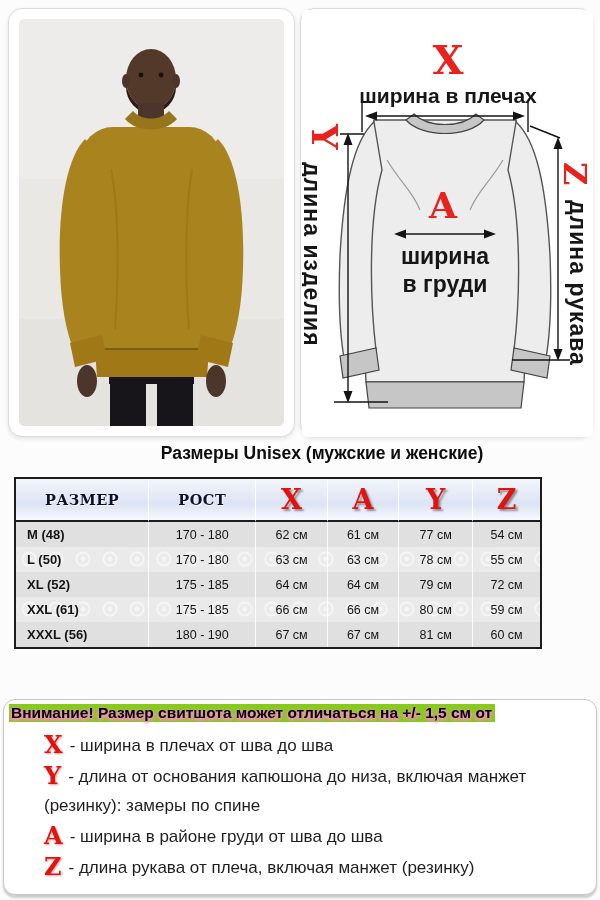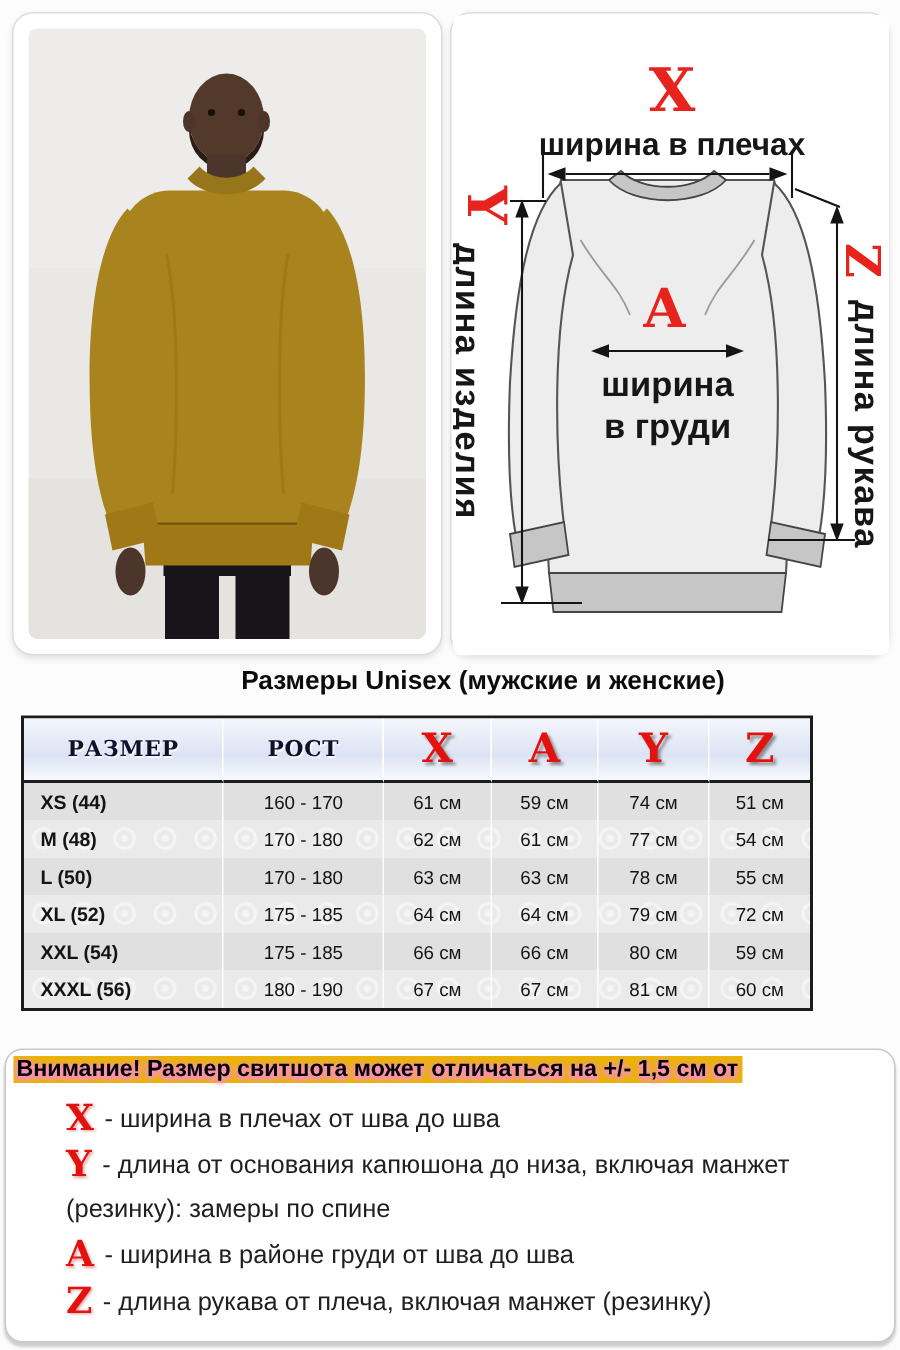--- a/index.html
+++ b/index.html
@@ -33,21 +33,21 @@
       background-color:#eaeaea;
       background-image:
         radial-gradient(circle 9px at 13px 12px, transparent 5px, rgba(255,255,255,.55) 6px, rgba(255,255,255,.55) 7px, transparent 8px),
         radial-gradient(circle 5px at 13px 12px, rgba(255,255,255,.5) 2px, transparent 3px);
       background-size:27px 25px; }
 
   .bottom-card { left:3px; top:699px; width:594px; height:196px; border-radius:12px;
                  border:1px solid #c8c8c8; box-shadow:0 3px 2px rgba(0,0,0,.18); }
   .warning { padding:3px 5px 0 5px; }
   .warning-line { line-height:19.5px; }
-  .warning-line span { font-weight:bold; font-size:15.5px; color:#000; background:#eab308;
+  .warning-line span { font-weight:bold; font-size:15.5px; color:#000; background:#84cc16;
                        padding:0 3px 1px 2px;
                        text-shadow:0 0 4px #ff8ccd, 1px 2px 3px #ff8ccd, -1px 2px 3px #ff8ccd; }
   .legend { padding:7px 20px 0 40px; }
   .legend-item { max-width:520px; font-size:17px; color:#1f1f1f; line-height:29px; margin-bottom:1px; }
   .legend-letter { font-family:"DejaVu Serif","Liberation Serif",serif; font-weight:bold; font-size:24px;
                    color:#e3120e; margin-right:7px; vertical-align:-2px;
                    text-shadow:1px 1px 2px rgba(190,60,60,.5); }
 
   .d-letter { font-family:"DejaVu Serif","Liberation Serif",serif; font-weight:bold; fill:#e8221c; }
   .d-label  { font-family:"Liberation Sans","DejaVu Sans",sans-serif; fill:#161616; font-weight:bold; }
@@ -153,28 +153,20 @@
           <th><span class="th-text">РАЗМЕР</span></th>
           <th><span class="th-text">РОСТ</span></th>
           <th><span class="th-letter">X</span></th>
           <th><span class="th-letter">A</span></th>
           <th><span class="th-letter">Y</span></th>
           <th><span class="th-letter">Z</span></th>
         </tr>
     </thead>
     <tbody>
         <tr>
-          <td>XS (44)</td>
-          <td>160 - 170</td>
-          <td>61 см</td>
-          <td>59 см</td>
-          <td>74 см</td>
-          <td>51 см</td>
-        </tr>
-        <tr>
           <td>M (48)</td>
           <td>170 - 180</td>
           <td>62 см</td>
           <td>61 см</td>
           <td>77 см</td>
           <td>54 см</td>
         </tr>
         <tr>
           <td>L (50)</td>
           <td>170 - 180</td>
@@ -185,21 +177,21 @@
         </tr>
         <tr>
           <td>XL (52)</td>
           <td>175 - 185</td>
           <td>64 см</td>
           <td>64 см</td>
           <td>79 см</td>
           <td>72 см</td>
         </tr>
         <tr>
-          <td>XXL (54)</td>
+          <td>XXL (61)</td>
           <td>175 - 185</td>
           <td>66 см</td>
           <td>66 см</td>
           <td>80 см</td>
           <td>59 см</td>
         </tr>
         <tr>
           <td>XXXL (56)</td>
           <td>180 - 190</td>
           <td>67 см</td>

